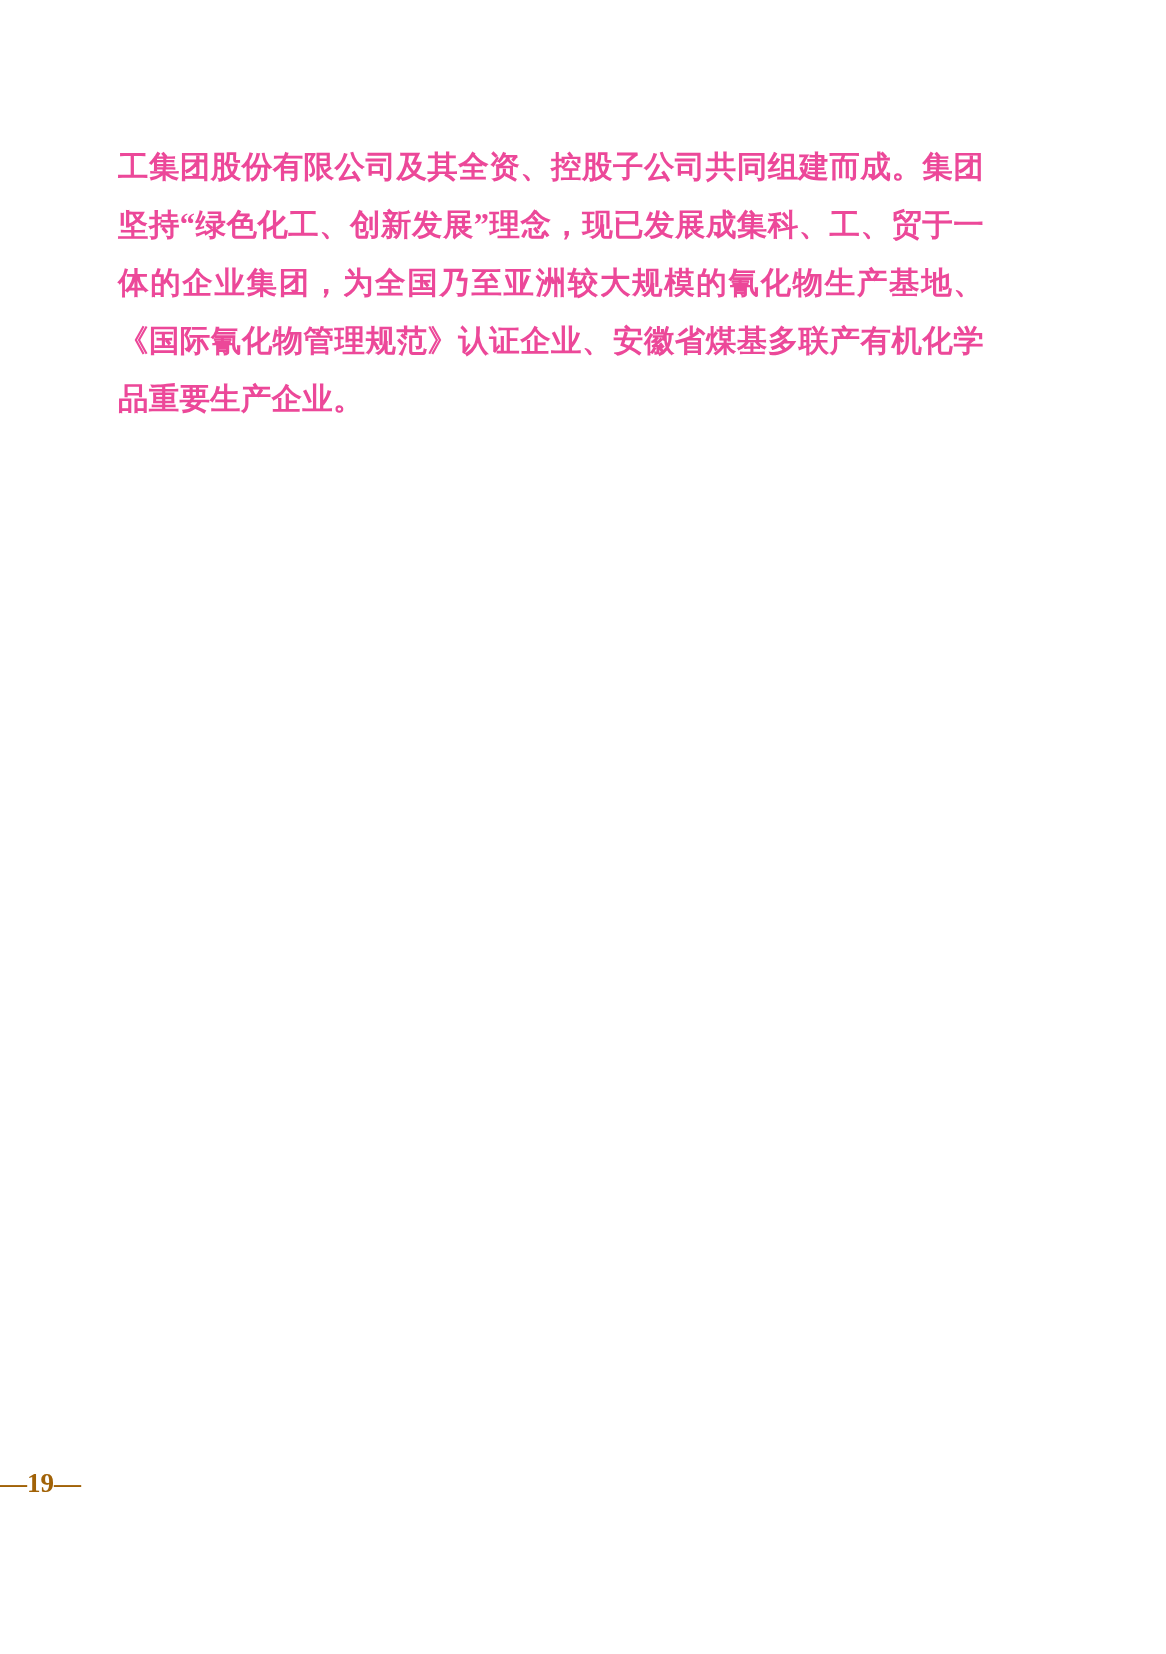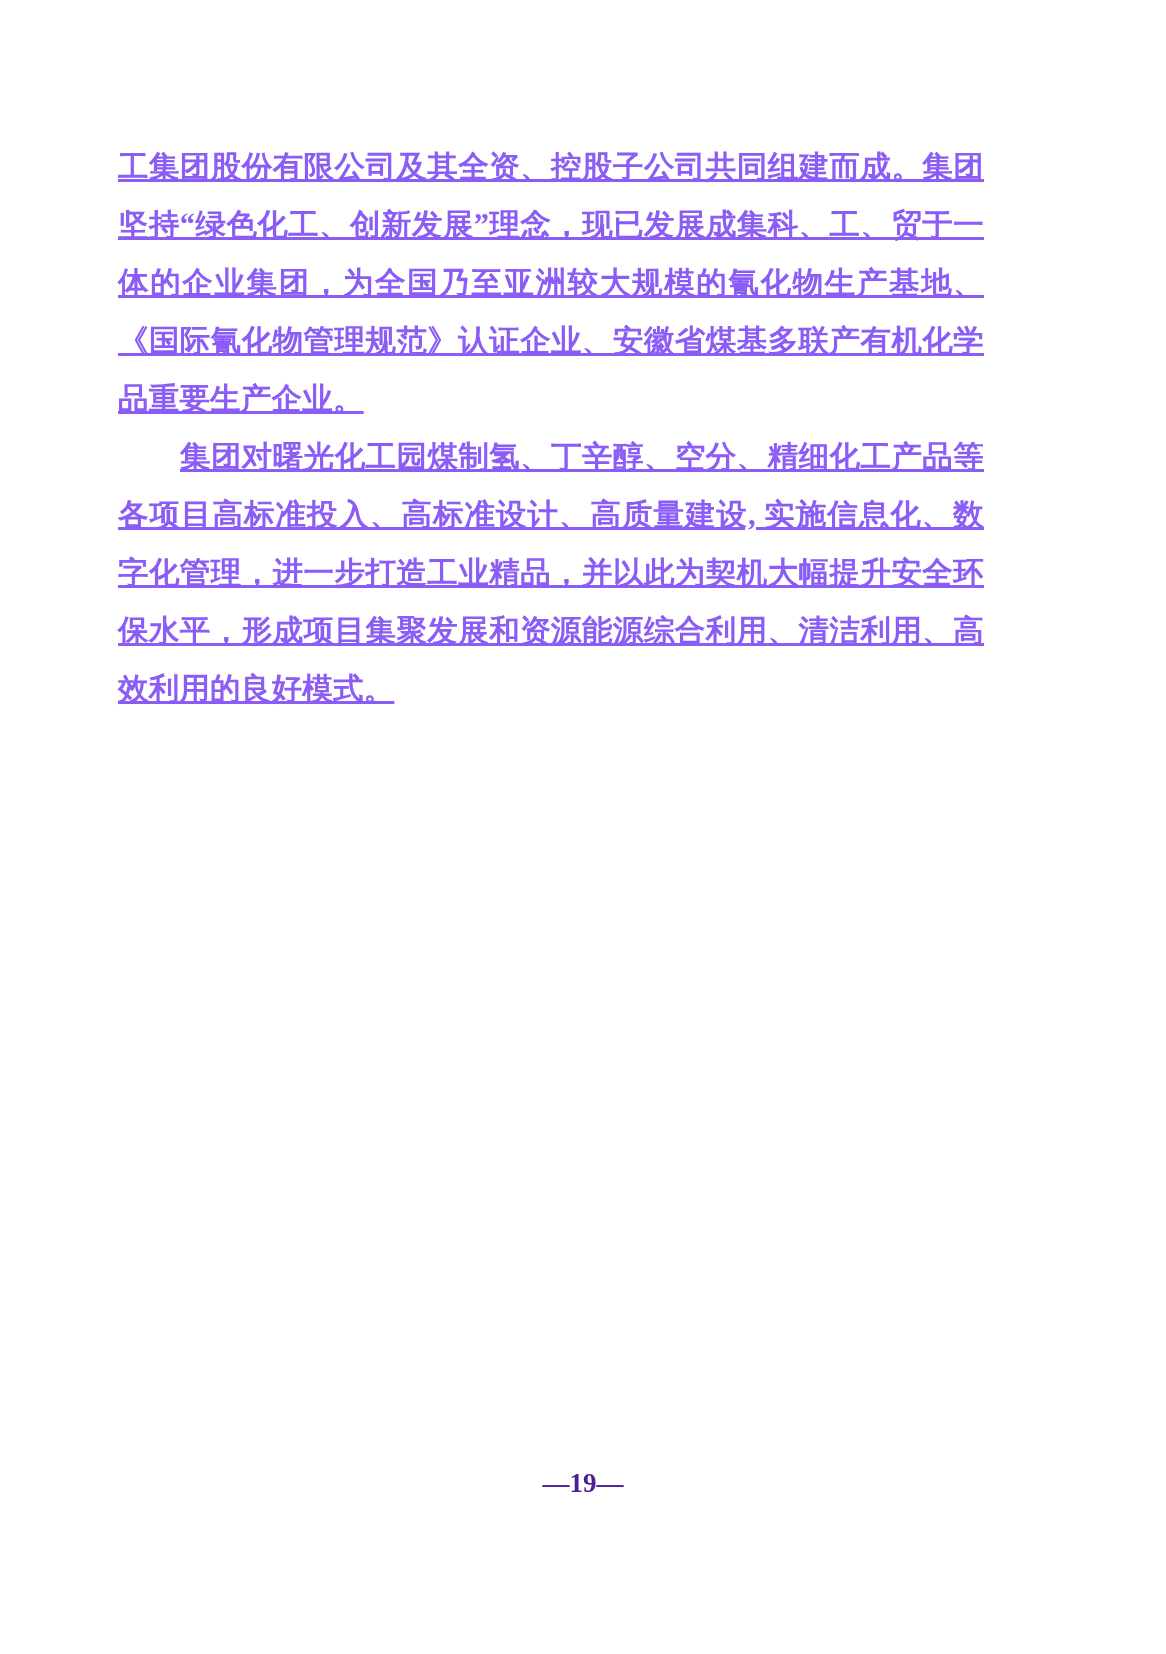--- a/index.html
+++ b/index.html
@@ -30,43 +30,40 @@
     width: 866px;
   }
   .para {
     font-size: 30.5px;
     line-height: 58px;
     letter-spacing: 0.2px;
     text-align: justify;
     text-justify: inter-ideograph;
     margin: 0;
     font-weight: 600;
-    color: #8b5cf6;
-    text-decoration: underline;
+    color: #ec4899;
   }
   .para.indent {
     text-indent: 62px;
   }
   .para + .para {
     margin-top: 0;
   }
   .footer {
     position: absolute;
     left: 0;
     top: 1468px;
     width: 1166px;
-    text-align: center;
     font-size: 27px;
     font-weight: 600;
     font-family: "Liberation Serif", "DejaVu Serif", serif;
-    color: #4c1d95;
+    color: #a16207;
   }
 </style>
 </head>
 <body>
 
 <div class="page">
   <div class="content">
     <p class="para">工集团股份有限公司及其全资、控股子公司共同组建而成。集团坚持“绿色化工、创新发展”理念，现已发展成集科、工、贸于一体的企业集团，为全国乃至亚洲较大规模的氰化物生产基地、《国际氰化物管理规范》认证企业、安徽省煤基多联产有机化学品重要生产企业。</p>
-    <p class="para indent">集团对曙光化工园煤制氢、丁辛醇、空分、精细化工产品等各项目高标准投入、高标准设计、高质量建设, 实施信息化、数字化管理，进一步打造工业精品，并以此为契机大幅提升安全环保水平，形成项目集聚发展和资源能源综合利用、清洁利用、高效利用的良好模式。</p>
   </div>
   <div class="footer">—19—</div>
 </div>
 
 </body></html>

